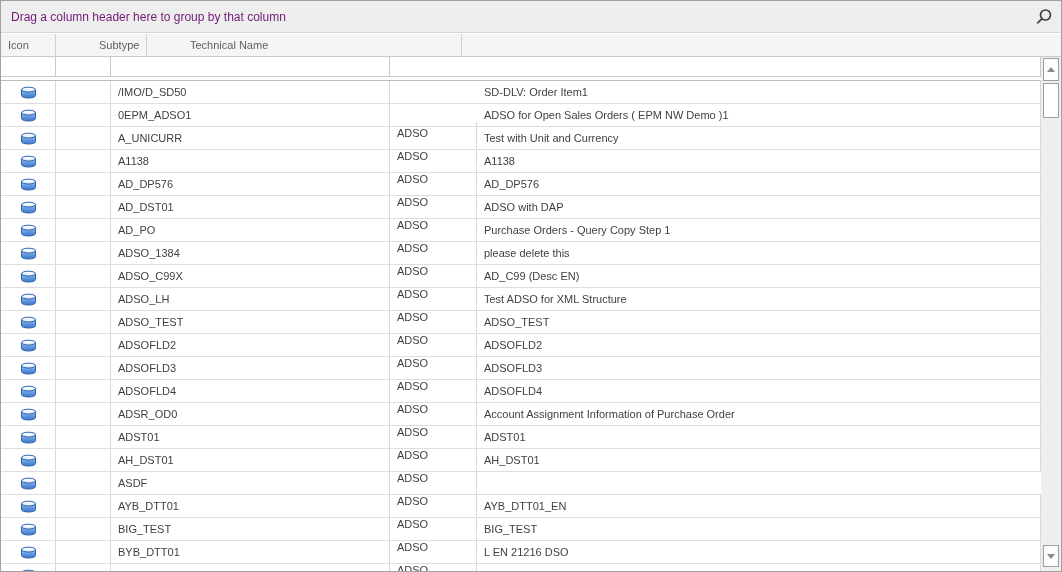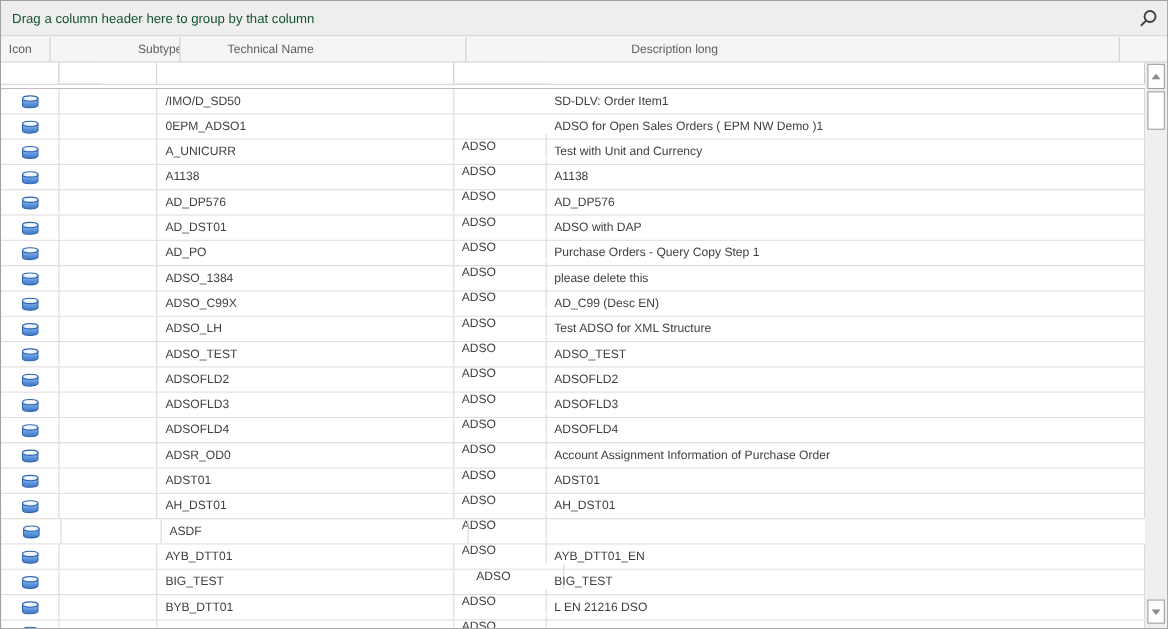--- a/index.html
+++ b/index.html
@@ -11,21 +11,21 @@
     border:1px solid #a1a1a1; background:#fff; overflow:hidden;
   }
 
   
   .group-panel {
     position:absolute; top:0; left:0; right:0; height:32px;
     background:#eeeeee; border-bottom:1px solid #d5d5d5;
   }
   .group-panel-text {
     position:absolute; left:10px; top:0; line-height:32px;
-    font-size:12px; color:#14532d; white-space:nowrap;
+    font-size:12px; color:#701a75; white-space:nowrap;
   }
   .search-btn { position:absolute; right:8px; top:7px; width:19px; height:19px; cursor:pointer; }
 
   
   .header-row {
     position:absolute; top:33px; left:0; right:0; height:23px;
     background:#f5f5f5; border-bottom:1px solid #c9c9c9;
     display:flex; font-size:11px; color:#5e5e5e;gap:36px;
   }
   .hcell {
@@ -54,21 +54,21 @@
     display:flex; height:23px; border-bottom:1px solid #dedede;
     font-size:11px; color:#3f3f3f; background:#fff;
   }
   .cell {
     height:100%; line-height:22px; padding-left:7px;
     border-right:1px solid #d9d9d9; overflow:hidden; white-space:nowrap;
   }
   .cell-icon { display:flex; align-items:center; justify-content:center; padding-left:0; }
 
   .w-icon { width:55px; }
-  .w-subtype { width:55px;margin-left:36px; }
+  .w-subtype { width:55px; }
   .w-tech { width:279px; }
   .w-type { width:87px;margin-top:41px; }
   .w-desc { width:564px; }
 
   
   .vscroll {
     position:absolute; top:56px; right:0; width:20px; bottom:0;
     background:#efefef;
   }
   .sbtn, .sthumb {
@@ -112,21 +112,20 @@
         <line x1="7.8" y1="10.8" x2="3.2" y2="15.4" stroke="#3f3f3f" stroke-width="1.7"></line>
       </svg>
     </span>
   </div>
 
   <div class="header-row">
     <div class="hcell w-icon">Icon</div>
     <div class="hcell w-subtype">Subtype</div>
     <div class="hcell w-tech">Technical Name</div>
     <div class="hcell w-type">Type</div>
-    <div class="hcell w-desc">Description long</div>
     <div class="hcell hfill"></div>
   </div>
 
   <div class="filter-row">
     <div class="filter-strip">
       <div class="fcell w-icon"></div>
       <div class="fcell w-subtype"></div>
       <div class="fcell w-tech"></div>
       <div class="fcell w-type"></div>
       <div class="fcell w-desc"></div>

